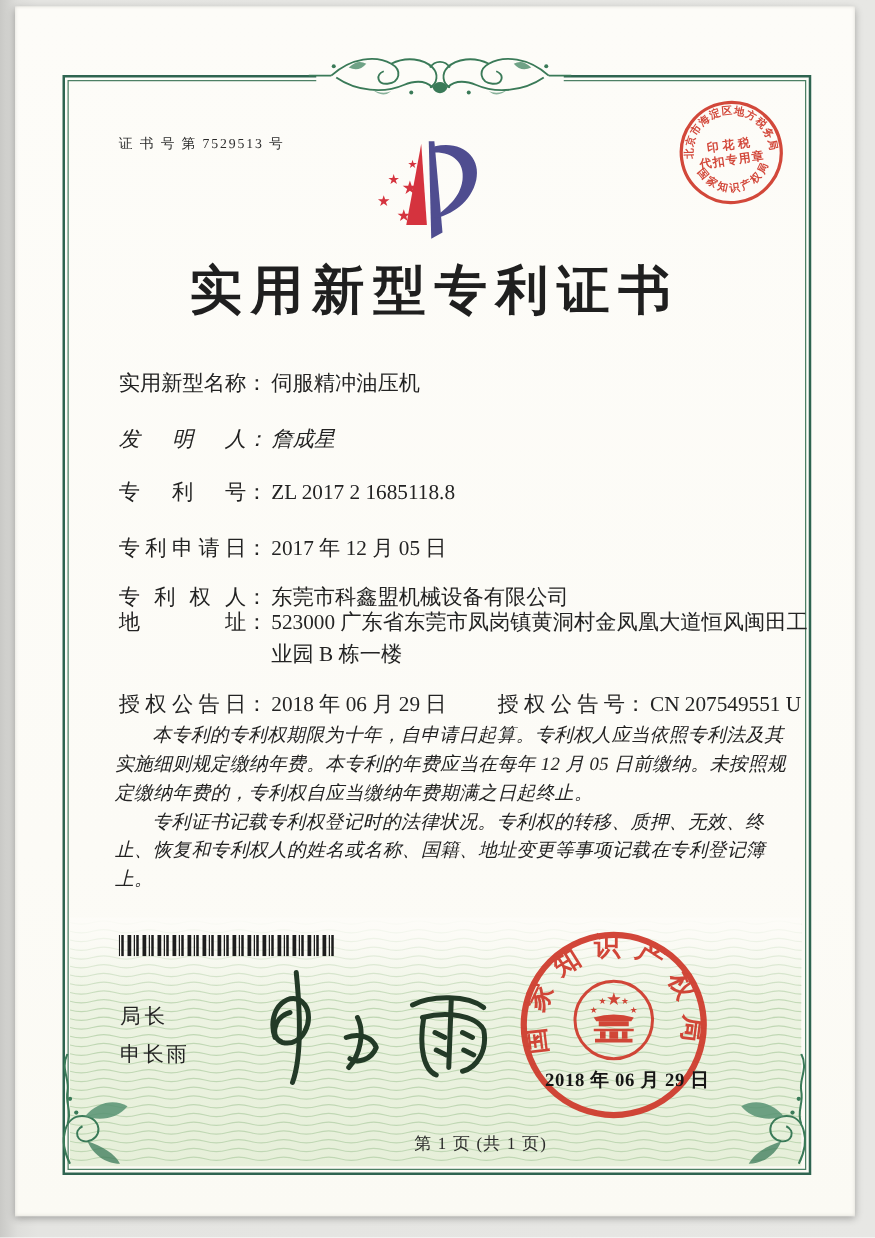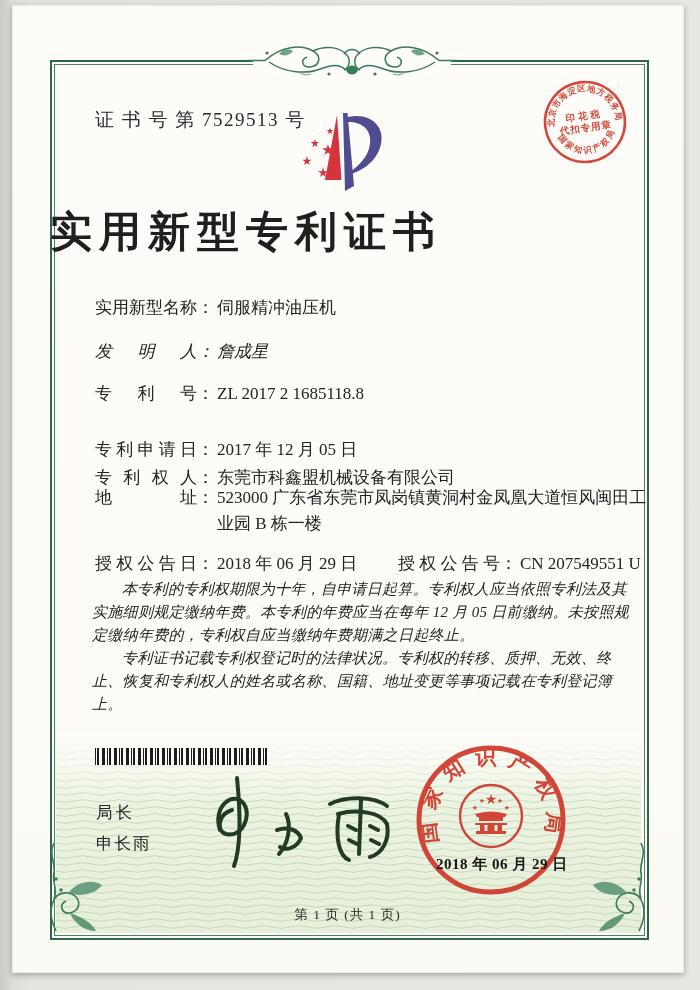--- a/index.html
+++ b/index.html
@@ -20,29 +20,29 @@
   #frame-inner{
     position:absolute;left:2px;top:2px;right:2px;bottom:2px;
     border:1px solid #4d8065;
   }
   
   #wave-zone{position:absolute;left:44px;top:729px;width:585px;height:199px;overflow:hidden;
     background:linear-gradient(180deg,#fbfaf4 0%,#eef4e4 22%,#e6efd9 100%);}
   #wave-fade{position:absolute;left:44px;top:729px;width:585px;height:70px;
     background:linear-gradient(180deg,rgba(253,252,248,1) 0%,rgba(253,252,248,0) 100%);}
   
-  #cert-no{position:absolute;left:83px;top:102px;font-size:19px;letter-spacing:1.5px;color:#2b2b2b;}
-  #title{position:absolute;left:38px;top:199px;width:595px;
+  #cert-no{position:absolute;left:83px;top:102px;font-size:11px;letter-spacing:1.5px;color:#2b2b2b;}
+  #title{position:absolute;left:38px;top:199px;width:595px;text-align:center;
     font-size:42px;font-weight:bold;letter-spacing:7px;color:#1f1f1f;}
   
   .row{position:absolute;left:83px;font-size:17px;color:#232323;display:flex;align-items:flex-start;}
   .flabel{display:inline-block;width:102px;text-align:justify;text-align-last:justify;white-space:nowrap;}
   .colon{display:inline-block;}
   .fvalue{display:inline-block;margin-left:3px;line-height:26px;}
-  #row1{top:291px;font-family:Liberation Mono, monospace;}#row2{top:334px;font-style:italic;}#row3{top:376px;}#row4{top:432px;}
+  #row1{top:291px;font-family:Liberation Mono, monospace;}#row2{top:334px;font-style:italic;}#row3{top:376px;}#row4{top:421px;}
   #row5{top:460px;}#row6{top:480px;}#row7a{top:546px;}
   #row7b{top:546px;left:386px;}
   #row6 .fvalue{width:445px;}
   .row .flabel,.row{line-height:26px;}
   
   #paras{position:absolute;left:80px;top:573px;width:540px;}
   #paras p{margin:0;text-indent:2em;font-style:italic;font-size:15px;line-height:23px;
     letter-spacing:.3px;color:#222;}
   
   #barcode{position:absolute;left:83px;top:743px;}
@@ -51,21 +51,21 @@
     font-size:16.5px;letter-spacing:3px;color:#222;}
   #director-name{position:absolute;left:84px;top:828px;font-family:"Liberation Sans",sans-serif;
     font-size:16.5px;letter-spacing:2px;color:#222;}
   #signature{position:absolute;left:170px;top:763px;}
   
   #seal{position:absolute;left:397px;top:737px;opacity:.93;}
   #seal-date{position:absolute;left:424px;top:850px;font-size:15px;font-weight:bold;
     letter-spacing:.5px;color:#161616;white-space:nowrap;}
   
   #page-footer{position:absolute;left:38px;top:901px;width:595px;text-align:center;
-    font-size:13.5px;color:#2a2a2a;letter-spacing:1px;}
+    font-size:13.5px;color:#2a2a2a;letter-spacing:1px;padding-left:37px;}
   
   #top-ornament{position:absolute;left:233px;top:35px;}
   #flourish-left{position:absolute;left:30px;top:838px;}
   #flourish-right{position:absolute;left:577px;top:838px;transform:scaleX(-1);}
   #tax-stamp{position:absolute;left:527px;top:71px;opacity:.92;}
   #logo{position:absolute;left:283px;top:107px;}
   svg text{font-family:"Liberation Serif",serif;}
 </style>
 </head>
 <body>

